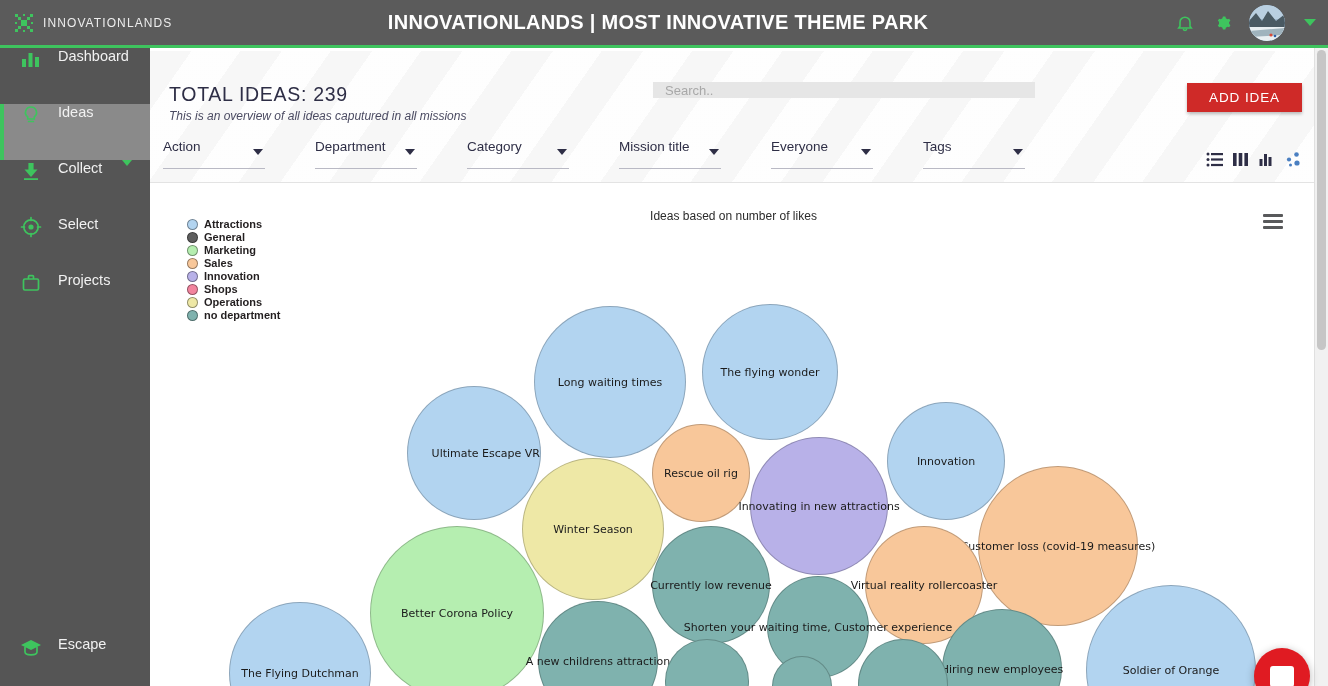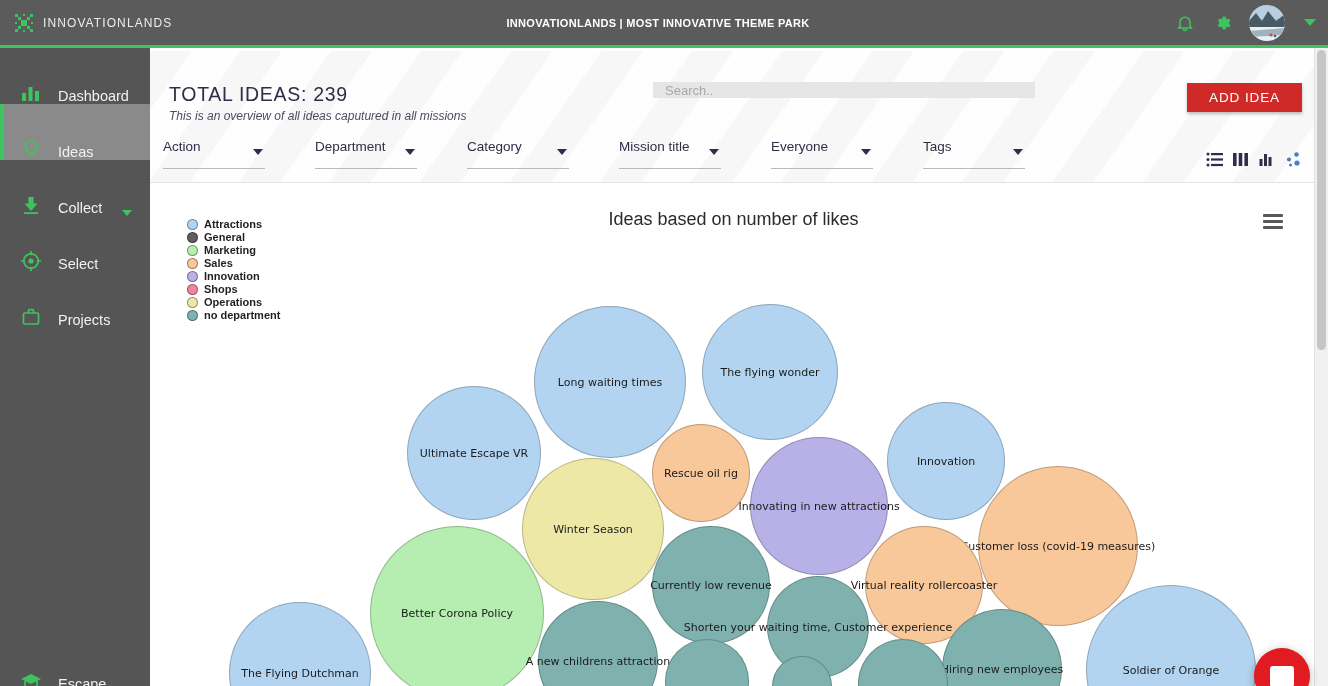--- a/index.html
+++ b/index.html
@@ -24,21 +24,21 @@
     display: flex; align-items: center; gap: 9px;
     padding-left: 14px; width: 300px;
   }
   #brand .logo { width: 20px; height: 20px; display: block; }
   #brand .brand-text {
     color: #ededed; font-size: 12px; letter-spacing: 1.1px; font-weight: 400;
   }
   #apptitle {
     position: absolute; left: 0; right: 12px; top: 0; height: 45px;
     display: flex; align-items: center; justify-content: center;
-    color: #ffffff; font-size: 11px; font-weight: bold; letter-spacing: .3px;
+    color: #ffffff; font-size: 20px; font-weight: bold; letter-spacing: .3px;
     pointer-events: none;
   }
   #top-actions {
     position: absolute; right: 12px; top: 0; height: 45px;
     display: flex; align-items: center; gap: 17px;
   }
   .top-ic { width: 20px; height: 20px; display: block; cursor: pointer; }
   #avatar {
     width: 36px; height: 36px; border-radius: 50%; overflow: hidden;
     background: #7d94a8; display: block; position: relative;
@@ -49,21 +49,21 @@
     border-right: 6px solid transparent; border-top: 7px solid #3ec45e;
     margin-left: 2px; cursor: pointer;
   }
 
   
   #sidebar {
     position: absolute; top: 48px; left: 0; width: 150px; bottom: 0;
     background: #555555; z-index: 35; overflow: hidden;
   }
   .nav-item {
-    position: relative; height: 56px; display: flex; align-items: flex-end;
+    position: relative; height: 56px; display: flex; align-items: flex-start;
     padding-left: 20px; gap: 16px; cursor: pointer;
   }
   .nav-item.active { background: #8a8a8a; }
   .nav-item.active::before {
     content: ""; position: absolute; left: 0; top: 0; bottom: 0; width: 4px;
     background: #3ec45e;
   }
   .nav-ic { width: 22px; height: 22px; flex: none; display: block; }
   .nav-label { color: #f1f1f1; font-size: 14.5px; }
   .nav-caret {
@@ -128,21 +128,21 @@
   }
   .view-ic { width: 17px; height: 17px; display: block; cursor: pointer; }
 
   
   #chartpanel {
     position: absolute; top: 194px; left: 150px; right: 23px; bottom: 0;
     background: #ffffff; z-index: 10; overflow: hidden;
   }
   #chart-title {
     position: absolute; top: 15px; left: 12px; right: 0; text-align: center;
-    font-size: 18px; color: #2b2b2b;
+    font-size: 12px; color: #2b2b2b;
   }
   #chart-menu {
     position: absolute; top: 20px; right: 22px;
     width: 20px; cursor: pointer;
   }
   #chart-menu span {
     display: block; height: 3px; background: #58595b; margin-bottom: 3px;
     border-radius: 1px;
   }
   #legend {
@@ -437,21 +437,21 @@
       </div>
     </div>
 
   <div id="bubbles">
       <div class="bubble" title="Long waiting times" style="left: 384px; top: 112px; width: 152px; height: 152px; background: rgb(178, 212, 240); border: 1px solid rgba(0, 0, 0, 0.22);">
         <span class="btext">Long waiting times</span>
       </div>
       <div class="bubble" title="The flying wonder" style="left: 552px; top: 110px; width: 136px; height: 136px; background: rgb(178, 212, 240); border: 1px solid rgba(0, 0, 0, 0.22);">
         <span class="btext">The flying wonder</span>
       </div>
-      <div class="bubble" title="Ultimate Escape VR" style="left: 257px; top: 192px; width: 134px; height: 134px; background: rgb(178, 212, 240); border: 1px solid rgba(0, 0, 0, 0.22);">
+      <div class="bubble" title="Ultimate Escape VR" style="left: 257px; top: 192px; width: 134px; height: 134px; background: rgb(178, 212, 240); border: 1px solid rgba(0, 0, 0, 0.22); justify-content: flex-end;">
         <span class="btext">Ultimate Escape VR</span>
       </div>
       <div class="bubble" title="Rescue oil rig" style="left: 502px; top: 230px; width: 98px; height: 98px; background: rgb(248, 199, 154); border: 1px solid rgba(0, 0, 0, 0.22);">
         <span class="btext">Rescue oil rig</span>
       </div>
       <div class="bubble" title="Vulcaaanooo" style="left: 737px; top: 208px; width: 118px; height: 118px; background: rgb(178, 212, 240); border: 1px solid rgba(0, 0, 0, 0.22);">
         <span class="btext">Innovation</span>
       </div>
       <div class="bubble" title="Innovating in new attractions" style="left: 600px; top: 243px; width: 138px; height: 138px; background: rgb(184, 177, 232); border: 1px solid rgba(0, 0, 0, 0.22);">
         <span class="btext">Innovating in new attractions</span>

